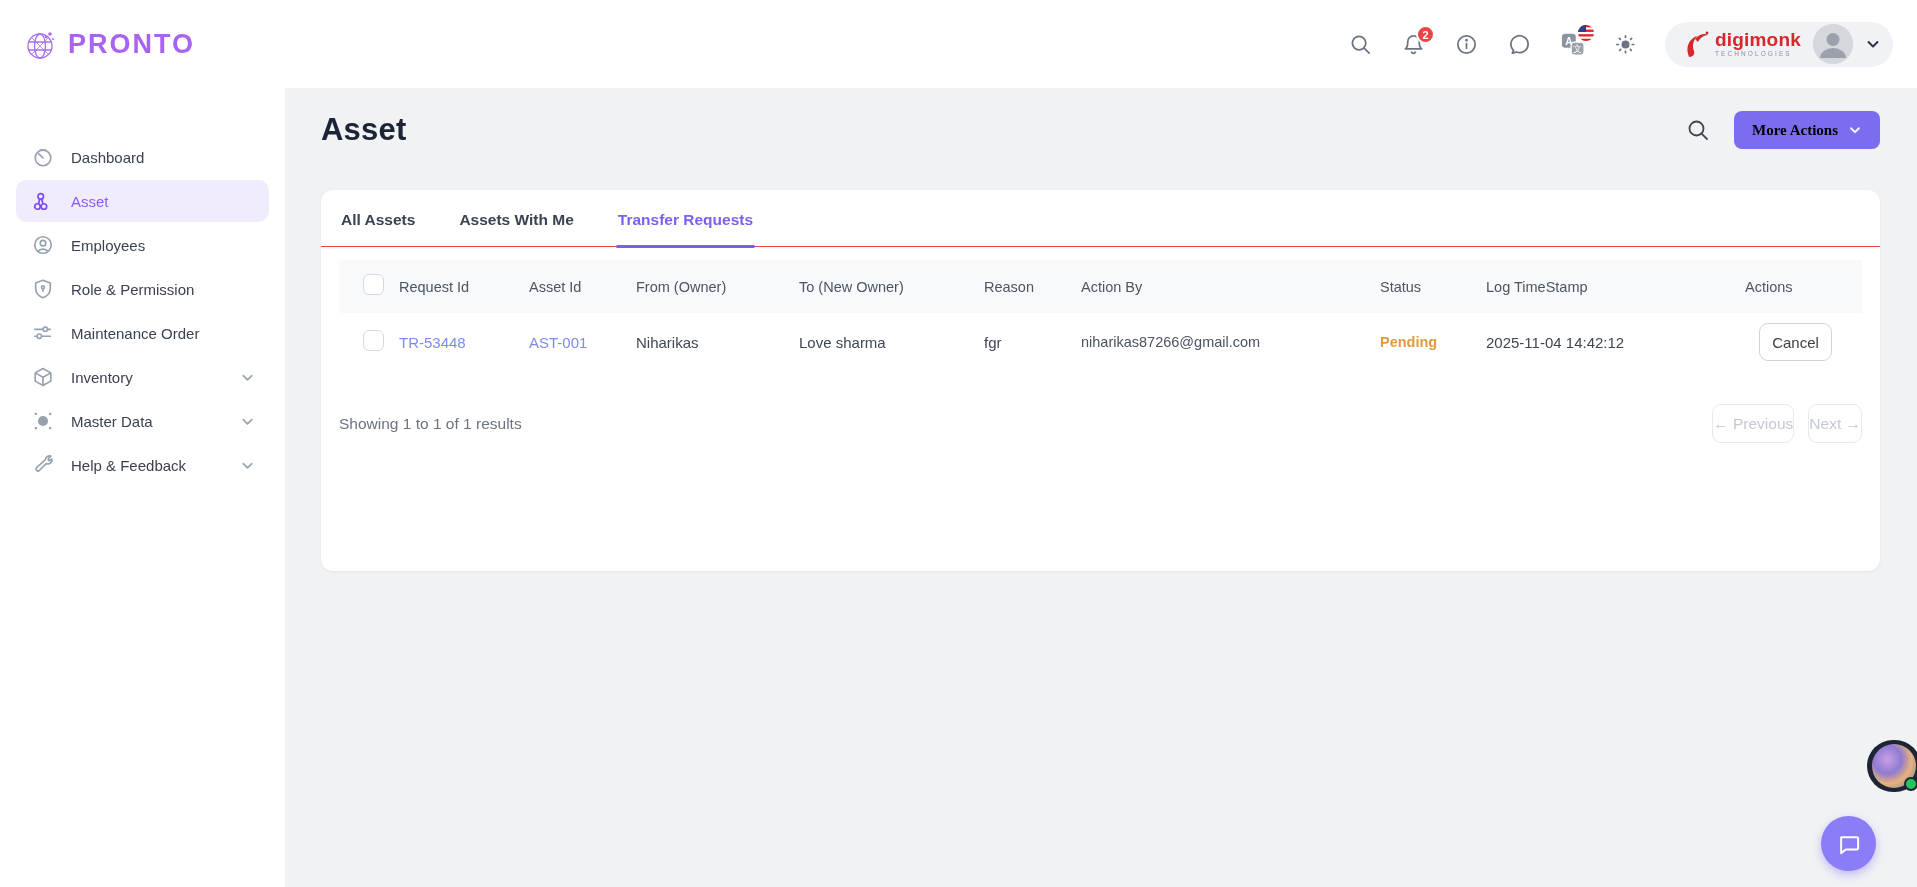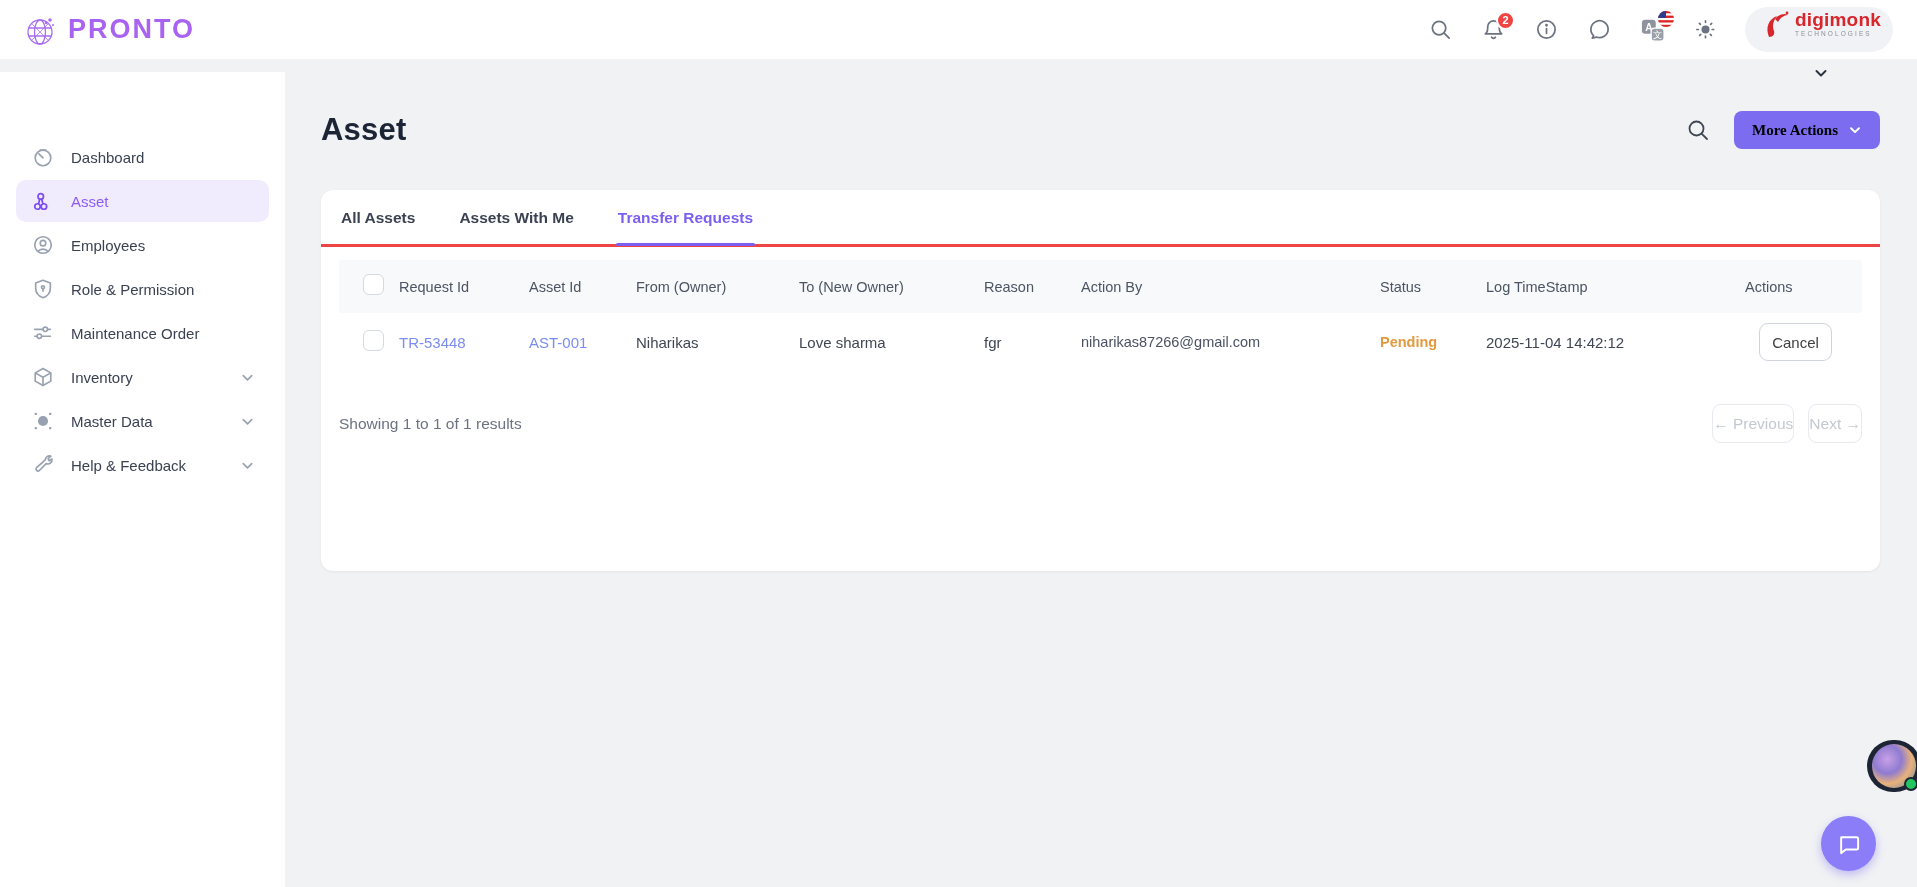--- a/index.html
+++ b/index.html
@@ -1,29 +1,29 @@
 <!DOCTYPE html>
 <html><head>
 <meta charset="utf-8">
 <style>
   * { margin:0; padding:0; box-sizing:border-box; }
   html,body { width:1917px; height:887px; overflow:hidden;
     font-family:"Liberation Sans", sans-serif; background:#f1f2f4; }
 
   
-  .header { position:absolute; left:0; top:0; width:1917px; height:59px; background:#ffffff; z-index:5;
+  .header { position:absolute; left:0; top:0; width:1917px; height:88px; background:#ffffff; z-index:5;
     display:flex; align-items:center; justify-content:space-between; padding:0 24px 0 22px; }
   .logo { display:flex; align-items:center; gap:6px; }
   .logo-text { font-size:27px; font-weight:bold; letter-spacing:2px; color:#a863f0; }
   .hdr-right { display:flex; align-items:center; gap:29px; }
   .hdr-icon { width:24px; height:24px; color:#6b7280; position:relative; cursor:pointer; display:flex; align-items:center; justify-content:center; }
   .badge { position:absolute; top:-7px; right:-9px; min-width:19px; height:19px; border-radius:10px; background:#ef4444;
     color:#fff; font-size:11px; font-weight:bold; display:flex; align-items:center; justify-content:center; border:2px solid #fff; }
   .flag-dot { position:absolute; top:-9px; right:-11px; width:20px; height:20px; border-radius:50%; overflow:hidden; border:2px solid #fff; }
-  .company-pill { display:flex; align-items:center; gap:12px; background:#f1f2f5; border-radius:24px; height:45px; padding:0 12px 0 16px; margin-left:-2px; cursor:pointer;flex-direction:column; }
+  .company-pill { display:flex; align-items:center; gap:12px; background:#f1f2f5; border-radius:24px; height:45px; padding:0 12px 0 16px; margin-left:-2px; cursor:pointer; }
   .dm-wrap { display:flex; align-items:center; gap:4px; }
   .dm-text { line-height:1; }
   .dm-name { font-size:19px; font-weight:bold; color:#d7262c; letter-spacing:0.2px; }
   .dm-sub { font-size:6.5px; color:#8a9098; letter-spacing:2.1px; margin-top:2px; }
   .avatar { width:40px; height:40px; border-radius:50%; background:#d2d6db; display:flex; align-items:center; justify-content:center; overflow:hidden; }
   .chev { color:#2c3444; display:flex; }
 
   
   .sidebar { position:absolute; left:0; top:72px; width:285px; height:815px; background:#ffffff; padding-top:62px; }
   .side-item { position:relative; display:flex; align-items:center; height:42px; margin:2px 16px; padding:0 14px 0 16px;
@@ -38,21 +38,21 @@
   .content { position:absolute; left:285px; top:72px; width:1632px; height:815px; background:#f1f2f4; }
   .page-title { position:absolute; left:36px; top:40px; font-size:31px; font-weight:bold; color:#1c2536; letter-spacing:0.2px; }
   .title-actions { position:absolute; right:37px; top:39px; display:flex; align-items:center; gap:24px; }
   .search-btn { width:24px; height:24px; color:#3f4654; cursor:pointer; }
   .more-actions { height:38px; padding:0 18px; border:none; border-radius:8px; background:#7b6cf0; color:#000000;
     font-family:Liberation Serif, serif; font-size:15px; font-weight:bold; display:flex; align-items:center; gap:10px; cursor:pointer; }
 
   
   .card { position:absolute; left:36px; top:118px; width:1559px; height:381px; background:#fff; border-radius:12px;
     box-shadow:0 1px 3px rgba(16,24,40,0.06); }
-  .tabs { display:flex; gap:40px; padding:0 18px; border-bottom:3px solid #ef4444; height:57px; align-items:flex-end; }
+  .tabs { display:flex; gap:40px; padding:0 18px; border-bottom:1px solid #ef4444; height:57px; align-items:flex-end; }
   .tab { font-size:15.5px; font-weight:bold; color:#3a4252; padding:0 2px 17px; cursor:pointer; position:relative; }
   .tab.active { color:#7c5ff1; }
   .tab.active::after { content:""; position:absolute; left:0; right:0; bottom:-2px; height:3px; border-radius:2px; background:#7c5ff1; }
 
   .tgrid { display:grid; grid-template-columns:60px 130px 107px 163px 185px 97px 299px 106px 259px 1fr; align-items:center; }
   .thead { margin:13px 18px 0; background:#f8f9fb; height:53px; border-radius:2px; }
   .th { font-size:14.5px; font-weight:500; color:#4b5563; }
   .trow { margin:0 18px; height:58px; }
   .td { font-size:15px; color:#3f4654; }
   .td.link { color:#7b8cf0; cursor:pointer; }

